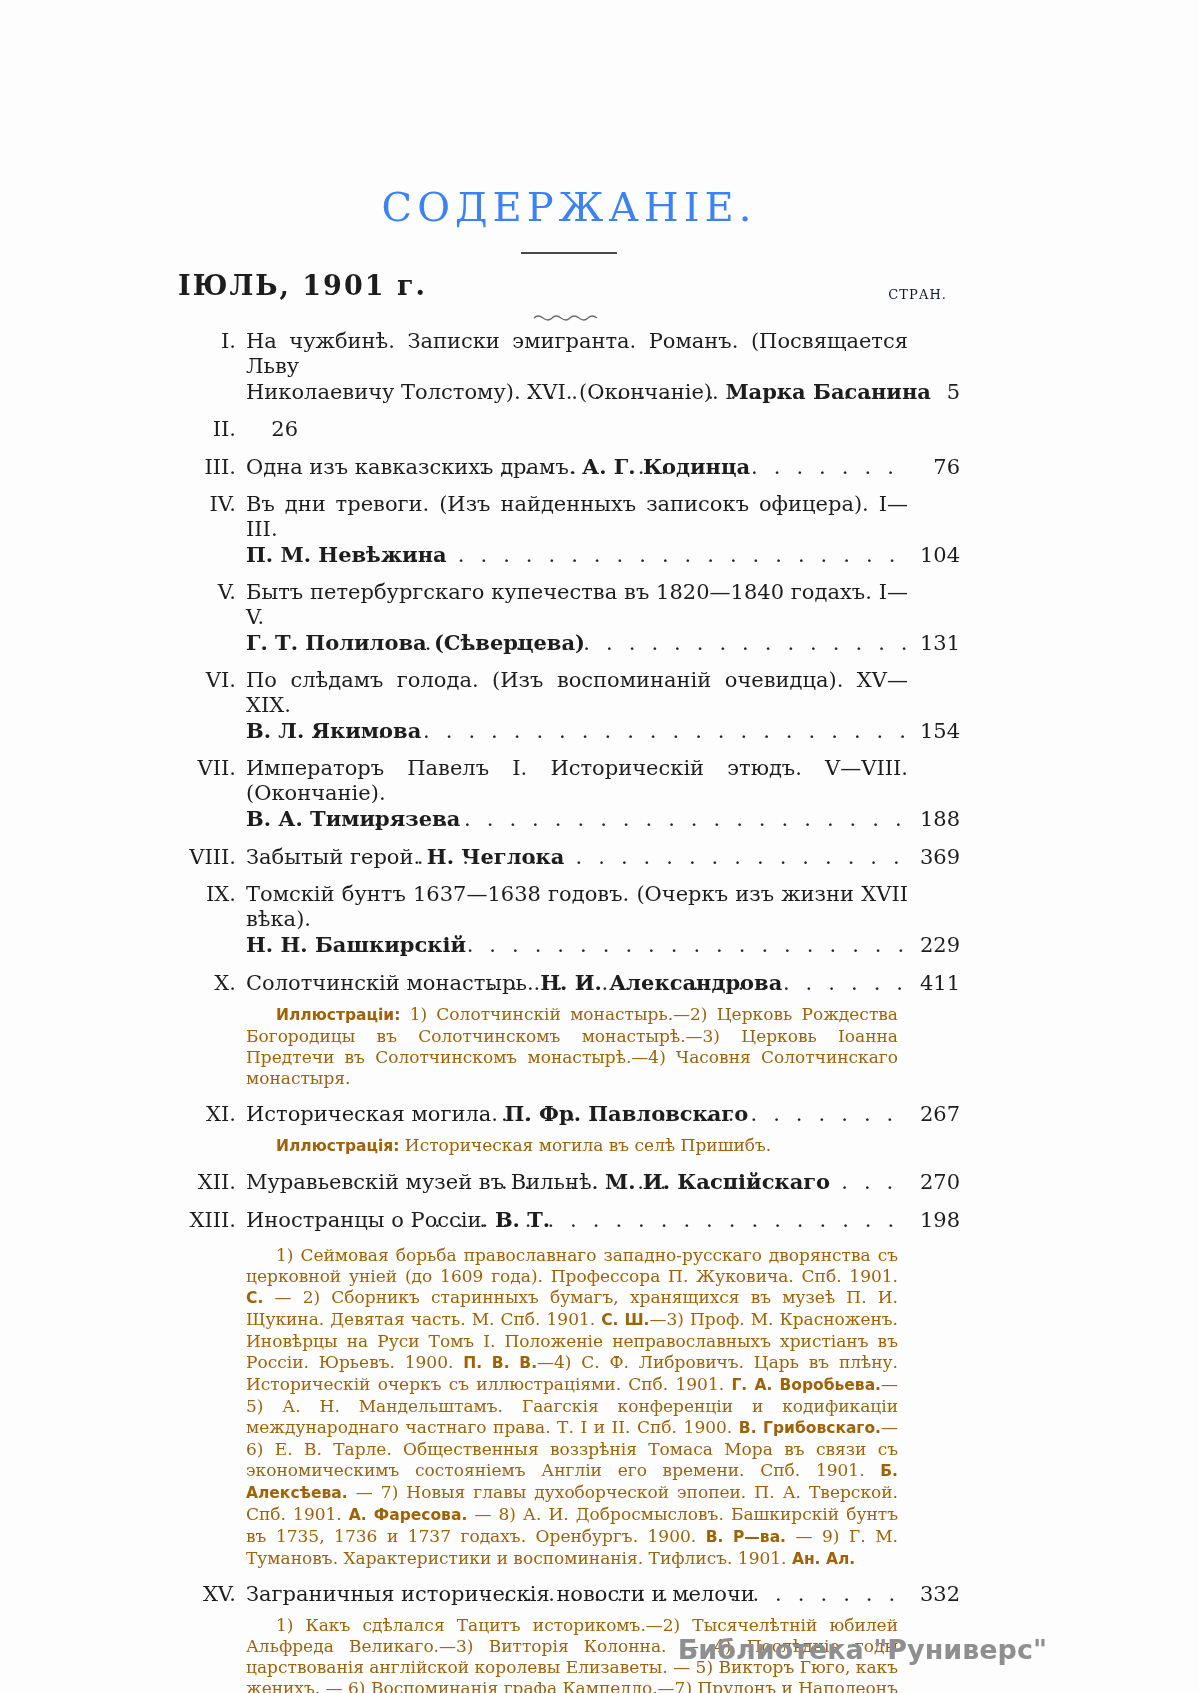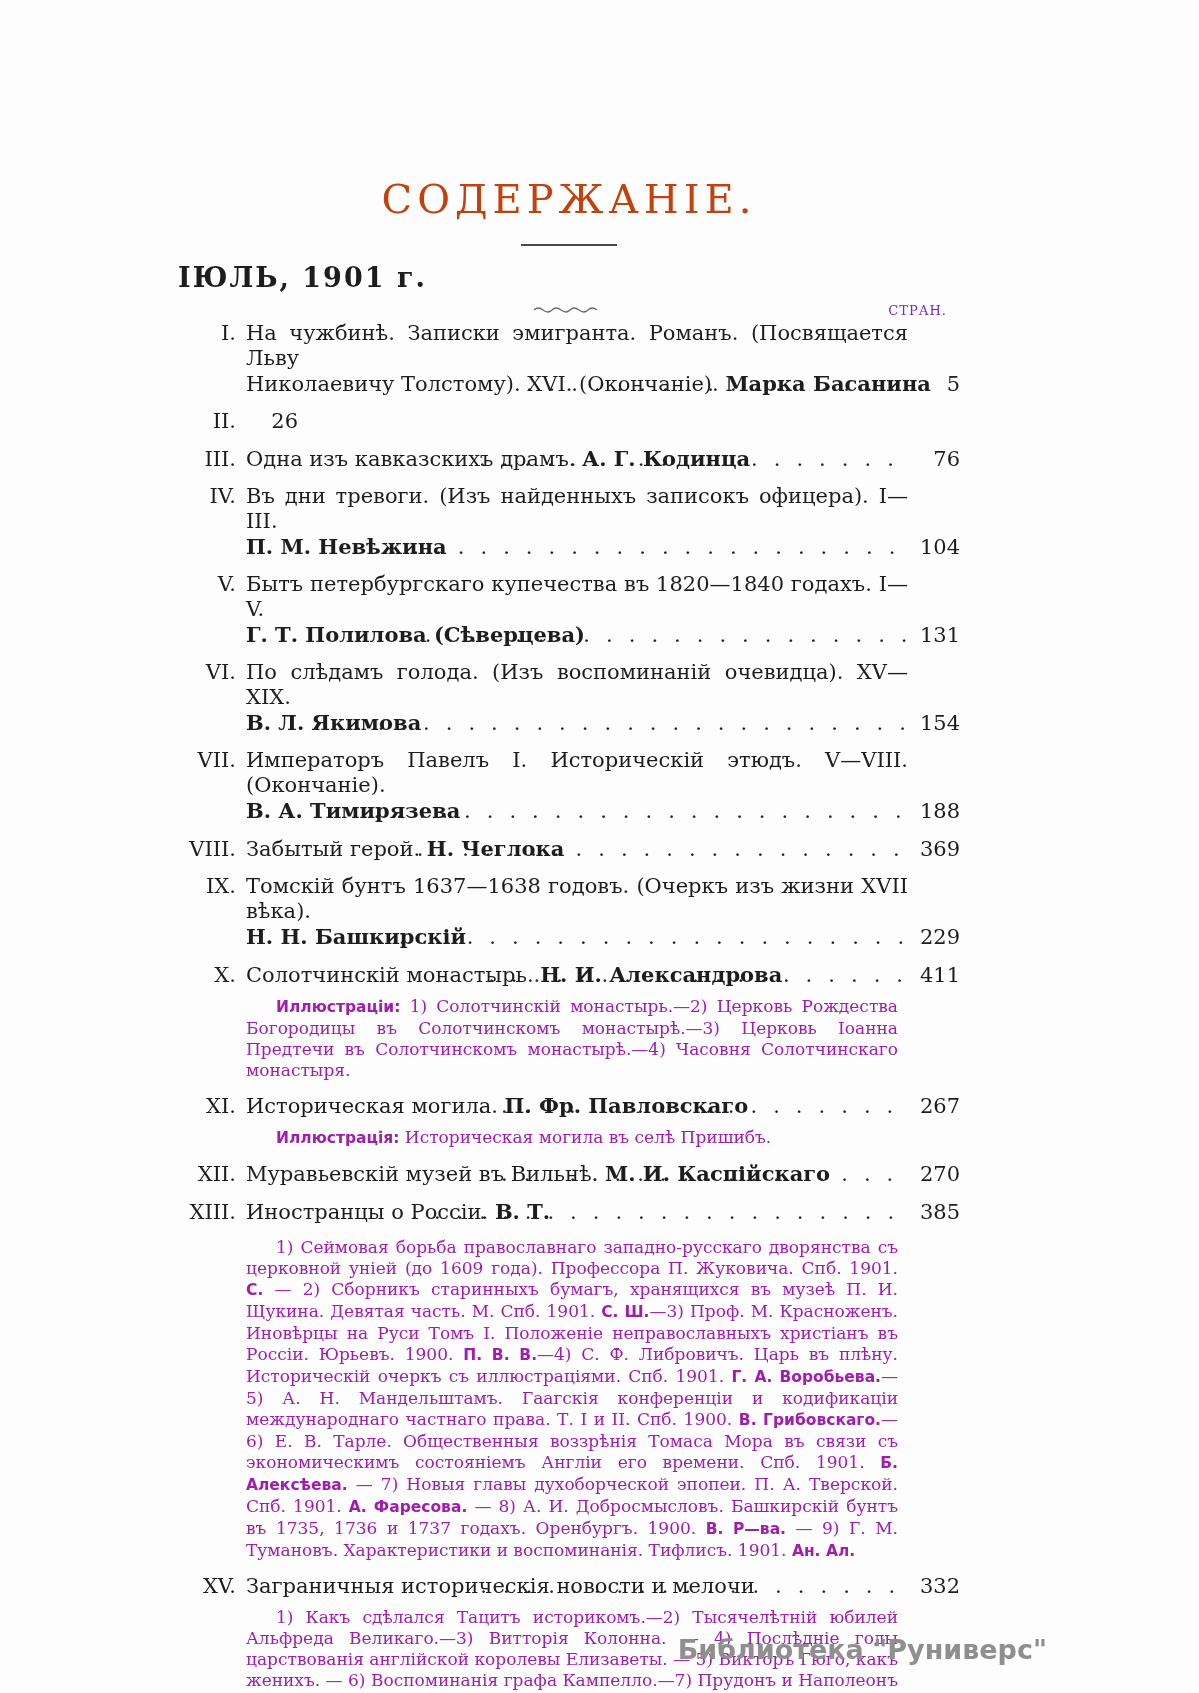--- a/index.html
+++ b/index.html
@@ -7,36 +7,36 @@
     position:relative;
     width:1199px;height:1693px;
     margin:0 auto;
     background:#fdfdfd;
     font-family:"DejaVu Serif","Liberation Serif",serif;
     color:#1d1d1d;
     overflow:hidden;
   }
   .content{position:absolute;left:178px;top:176px;width:782px;}
   .doc-title{
-    margin:0;text-align:center;
+    margin:8px;text-align:center;
     font-size:40px;font-weight:normal;letter-spacing:5px;
-    color:#c2410c;
+    color:#3b82f6;
   }
   .title-rule{
     width:96px;height:0;border-top:2px solid #4a4a4a;
     margin:22px auto 0 auto;
   }
   .doc-subtitle{
     margin:16px 0 0 0;text-align:left;
     font-size:27px;font-weight:bold;letter-spacing:2px;
   }
   .squiggle{display:block;margin:12px auto 6px auto;width:74px;height:10px;}
   .stran{
-    position:absolute;top:303px;right:252px;
-    font-size:13px;letter-spacing:1px;color:#6d28d9;
+    position:absolute;top:287px;right:252px;
+    font-size:13px;letter-spacing:1px;color:#0f172a;
     font-family:"DejaVu Serif",serif;
   }
   
   .toc{font-size:21px;line-height:25px;}
   .entry{margin-bottom:12px;}
   .line{display:flex;align-items:baseline;}
   .num{flex:none;width:58px;text-align:right;padding-right:10px;white-space:nowrap;}
   .txt{flex:0 1 auto;min-width:0;white-space:nowrap;}
   .txt.fill{
     flex:1 1 auto;white-space:normal;
@@ -47,21 +47,21 @@
   .leader::after{
     content:"..........................................";
     letter-spacing:16px;color:#222;
   }
   .pgcol{flex:none;width:52px;text-align:right;white-space:nowrap;}
   
   .note{
     margin:8px 0 8px 68px;width:652px;
     font-size:17px;line-height:21px;
     text-align:justify;text-indent:30px;
-    color:#a21caf;
+    color:#a16207;
   }
   .nbold{
     font-family:"DejaVu Sans","Liberation Sans",sans-serif;
     font-weight:bold;font-size:15.5px;
   }
   .watermark{
     position:absolute;right:152px;bottom:28px;
     font-family:"DejaVu Sans","Liberation Sans",sans-serif;
     font-weight:bold;font-size:27px;color:#8f8f8f;
   }
@@ -210,21 +210,21 @@
             <span class="txt"><span class="plain">Муравьевскій музей въ Вильнѣ. </span><span class="bold">М. И. Каспійскаго</span></span>
             <span class="leader"></span>
             <span class="pgcol">270</span>
           </div>
         </div>
         <div class="entry">
           <div class="line">
             <span class="num">XIII.</span>
             <span class="txt"><span class="plain">Иностранцы о Россіи. </span><span class="bold">В. Т.</span></span>
             <span class="leader"></span>
-            <span class="pgcol">385</span>
+            <span class="pgcol">198</span>
           </div>
         </div>
         <div class="entry">
           <div class="note"><span class="plain">1) Сеймовая борьба православнаго западно-русскаго дворянства съ церковной уніей (до 1609 года). Профессора П. Жуковича. Спб. 1901. </span><span class="nbold">С.</span><span class="plain"> — 2) Сборникъ старинныхъ бумагъ, хранящихся въ музеѣ П. И. Щукина. Девятая часть. М. Спб. 1901. </span><span class="nbold">С. Ш.</span><span class="plain">—3) Проф. М. Красноженъ. Иновѣрцы на Руси Томъ I. Положеніе неправославныхъ христіанъ въ Россіи. Юрьевъ. 1900. </span><span class="nbold">П. В. В.</span><span class="plain">—4) С. Ф. Либровичъ. Царь въ плѣну. Историческій очеркъ съ иллюстраціями. Спб. 1901. </span><span class="nbold">Г. А. Воробьева.</span><span class="plain">—5) А. Н. Мандельштамъ. Гаагскія конференціи и кодификаціи международнаго частнаго права. Т. I и II. Спб. 1900. </span><span class="nbold">В. Грибовскаго.</span><span class="plain">—6) Е. В. Тарле. Общественныя воззрѣнія Томаса Мора въ связи съ экономическимъ состояніемъ Англіи его времени. Спб. 1901. </span><span class="nbold">Б. Алексѣева.</span><span class="plain"> — 7) Новыя главы духоборческой эпопеи. П. А. Тверской. Спб. 1901. </span><span class="nbold">А. Фаресова.</span><span class="plain"> — 8) А. И. Добросмысловъ. Башкирскій бунтъ въ 1735, 1736 и 1737 годахъ. Оренбургъ. 1900. </span><span class="nbold">В. Р—ва.</span><span class="plain"> — 9) Г. М. Тумановъ. Характеристики и воспоминанія. Тифлисъ. 1901. </span><span class="nbold">Ан. Ал.</span></div>
         </div>
         <div class="entry">
           <div class="line">
             <span class="num">XV.</span>
             <span class="txt"><span class="plain">Заграничныя историческія новости и мелочи</span></span>
             <span class="leader"></span>

